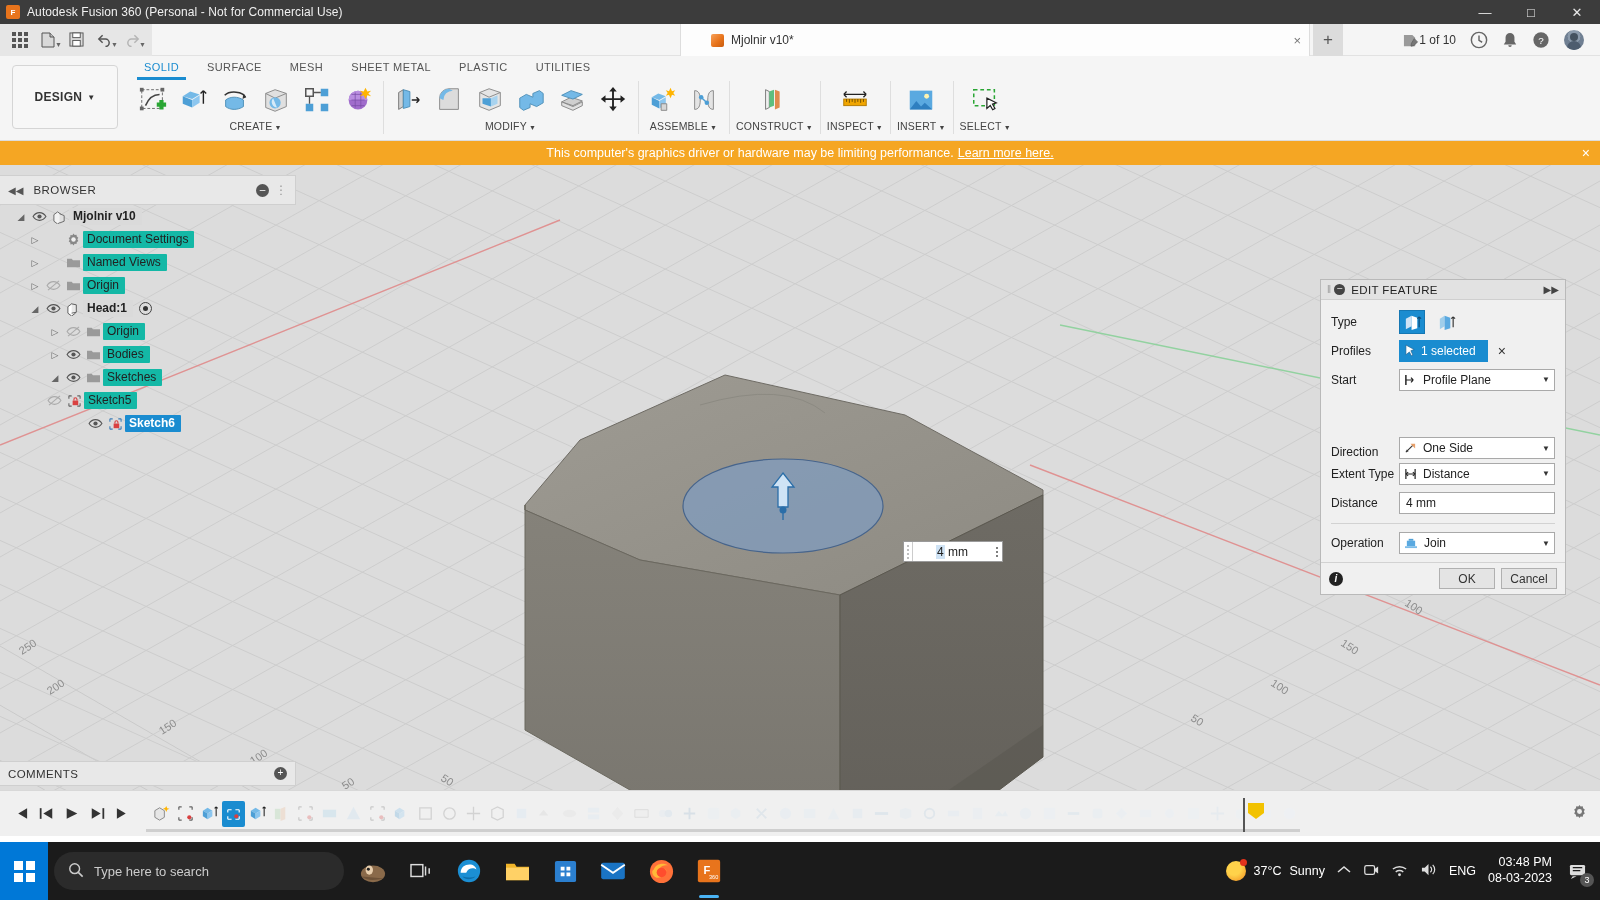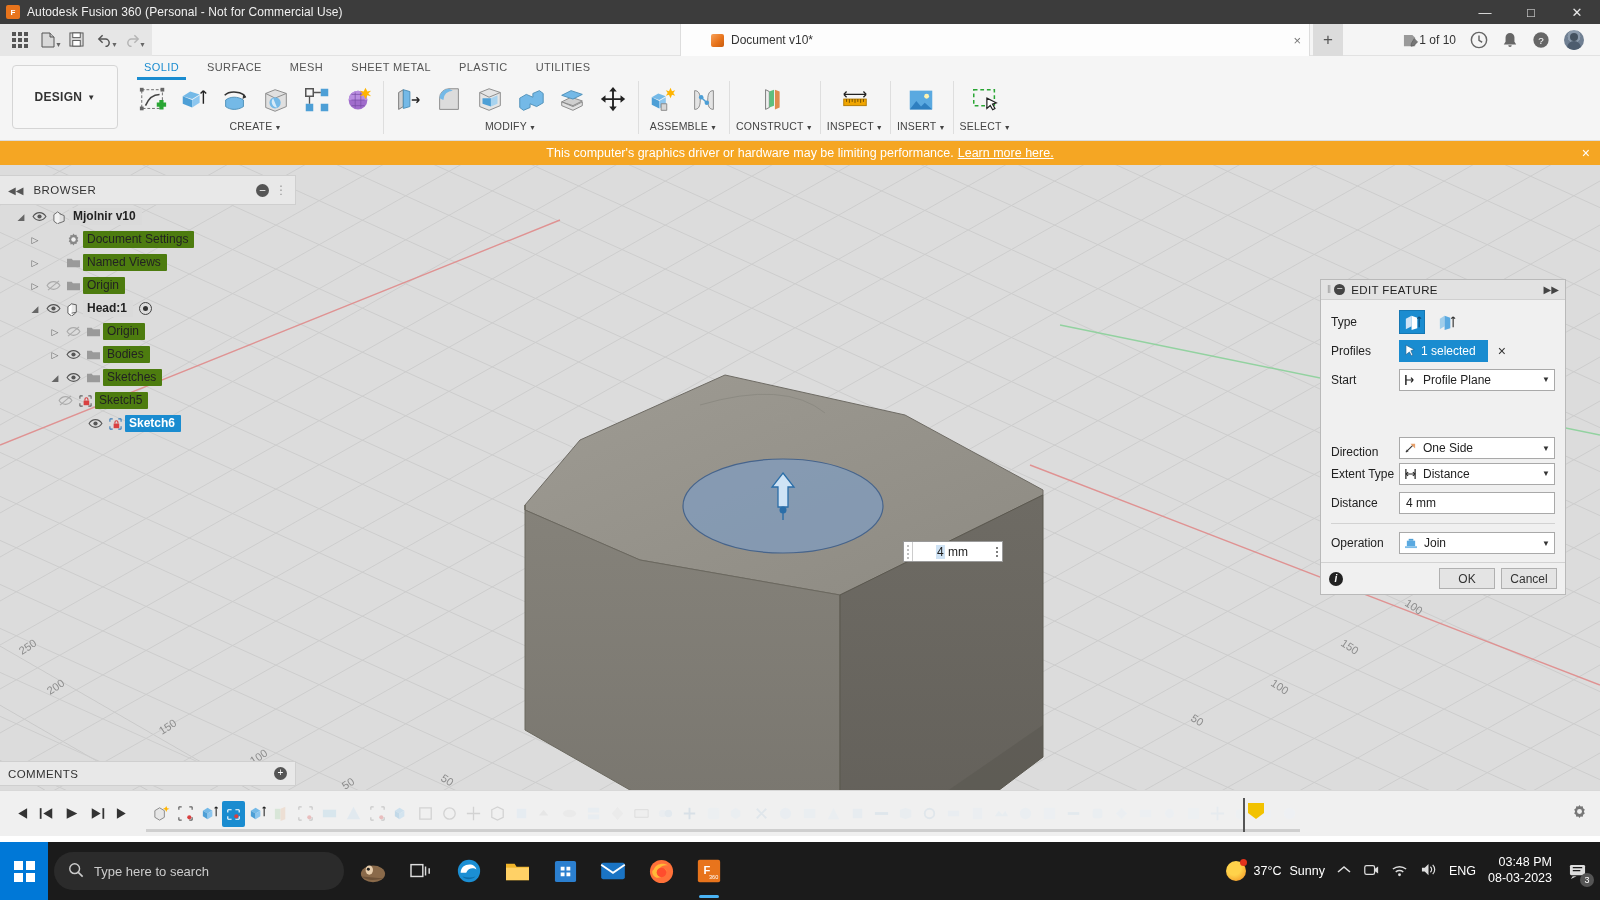--- a/index.html
+++ b/index.html
@@ -126,21 +126,21 @@
   .browser .arrows{font-size:10px;color:#555;}
   .browser .minus{margin-left:auto;width:13px;height:13px;border-radius:50%;
      background:#555;color:#fff;font-size:10px;line-height:11px;text-align:center;}
   .browser .bar2{margin-left:6px;color:#999;}
 
   .tree{position:absolute;left:0;top:205px;width:296px;}
   .trow{display:flex;align-items:center;height:23px;font-size:12px;color:#222;}
   .twist{width:14px;text-align:center;color:#666;font-size:9px;}
   .eye{width:22px;display:flex;align-items:center;justify-content:center;color:#666;}
   .tico{width:19px;display:flex;align-items:center;justify-content:center;}
-  .tlbl{background:#4d7c0f;padding:1px 6px 2px 4px;border-radius:1px;white-space:nowrap;}
+  .tlbl{background:#14b8a6;padding:1px 6px 2px 4px;border-radius:1px;white-space:nowrap;}
   .trow.selected .tlbl{background:#1a8cd0;color:#fff;font-weight:bold;}
   .trow.bold .tlbl{font-weight:bold;background:#dadada;}
   .radio{width:13px;height:13px;border:1.5px solid #444;border-radius:50%;margin-left:6px;
          display:flex;align-items:center;justify-content:center;}
   .radio i{width:5px;height:5px;background:#333;border-radius:50%;display:block;}
 
   .comments{
     position:absolute;left:0;top:761px;width:296px;height:25px;
     background:#e8e8e8;border:1px solid #cfcfcf;border-left:none;
     display:flex;align-items:center;padding:0 8px;font-size:11.5px;color:#333;letter-spacing:.4px;
@@ -261,21 +261,21 @@
             <path d="M10 2l4 4-4 4" fill="none" stroke="#b5b5b5" stroke-width="1.6"></path>
             <path d="M14 6H7a4 4 0 0 0 0 8" fill="none" stroke="#b5b5b5" stroke-width="1.6"></path>
           </svg>
         <span class="carat">▼</span>
       </div>
     </div>
   </div>
 
   <div class="doctab">
     <div class="doccube"></div>
-    <div class="dt-label">Document v10*</div>
+    <div class="dt-label">Mjolnir v10*</div>
     <div class="dt-close">×</div>
   </div>
   <div class="tabplus">+</div>
 
   <div class="qright">
     <div class="qr-item">
       <svg width="17" height="15" viewBox="0 0 18 16" class="svgico">
           <path d="M2 2h9l3 3v9H2z" fill="#9a9a9a"></path>
           <path d="M13 6l3.5 3.5-4 4-3 .5.5-3z" fill="#777" stroke="#5c5c5c" stroke-width=".8"></path>
         </svg>
@@ -987,21 +987,21 @@
           </svg>
         </span>
       <span class="tico">
           <svg width="15" height="13" viewBox="0 0 16 14">
             <path d="M1 3h5l1.4 1.6H15V12H1z" fill="#9a9a9a"></path>
           </svg>
         </span>
       <span class="tlbl">Sketches</span>
     </div>
 
-    <div class="trow" style="padding-left:40px">
+    <div class="trow" style="padding-left:29px">
       <span class="twist"></span>
       <span class="eye">
           <svg width="15" height="11" viewBox="0 0 16 12">
             <path d="M1 6s2.6-4.2 7-4.2S15 6 15 6s-2.6 4.2-7 4.2S1 6 1 6z" fill="none" stroke="#aaa" stroke-width="1.2"></path>
             <path d="M2 11L14 1" stroke="#aaa" stroke-width="1.2"></path>
           </svg>
         </span>
       <span class="tico">
           <svg width="15" height="14" viewBox="0 0 16 15">
             <path d="M2 2h3M11 2h3M2 2v3M14 2v3M2 10v3M14 10v3M2 13h3M11 13h3" stroke="#666" stroke-width="1.2" fill="none"></path>

